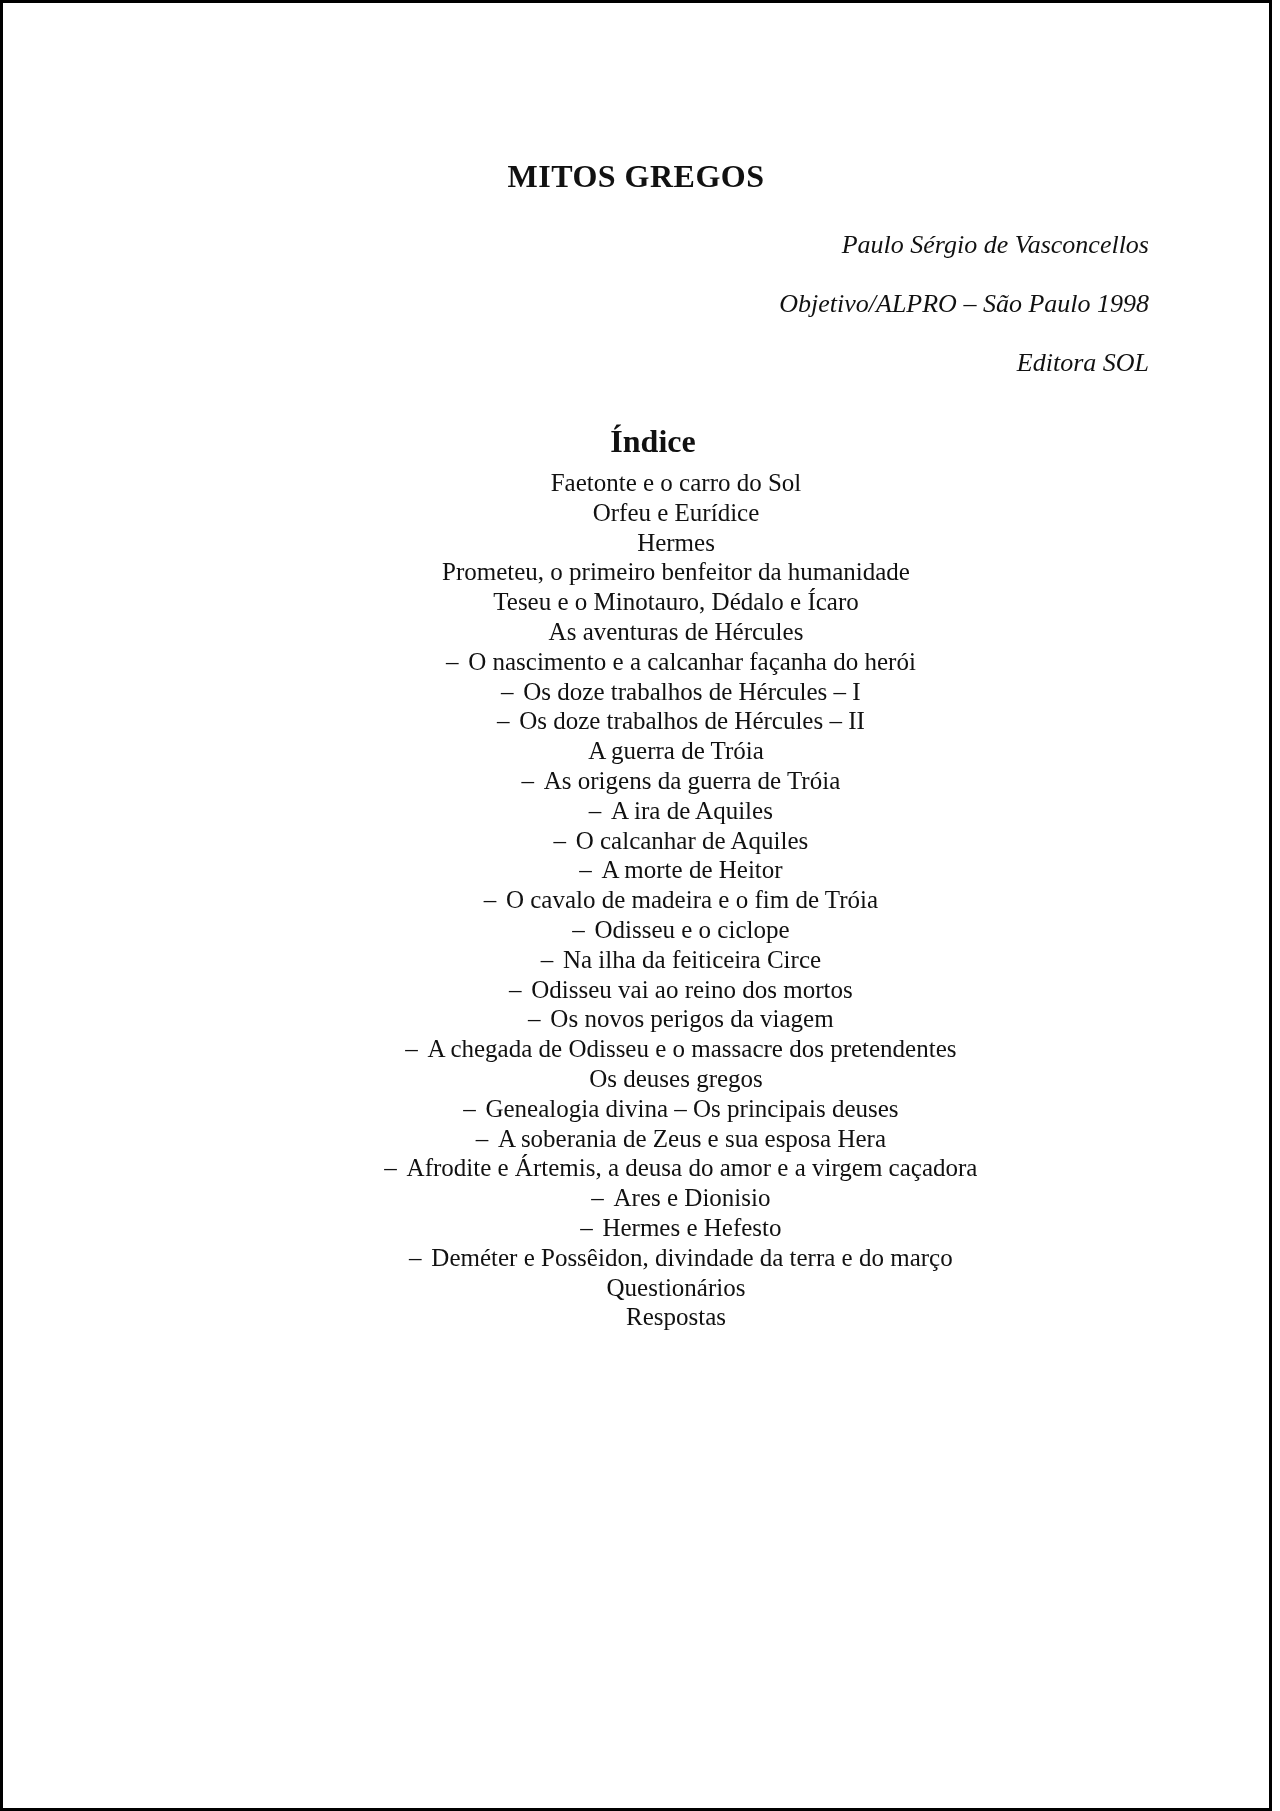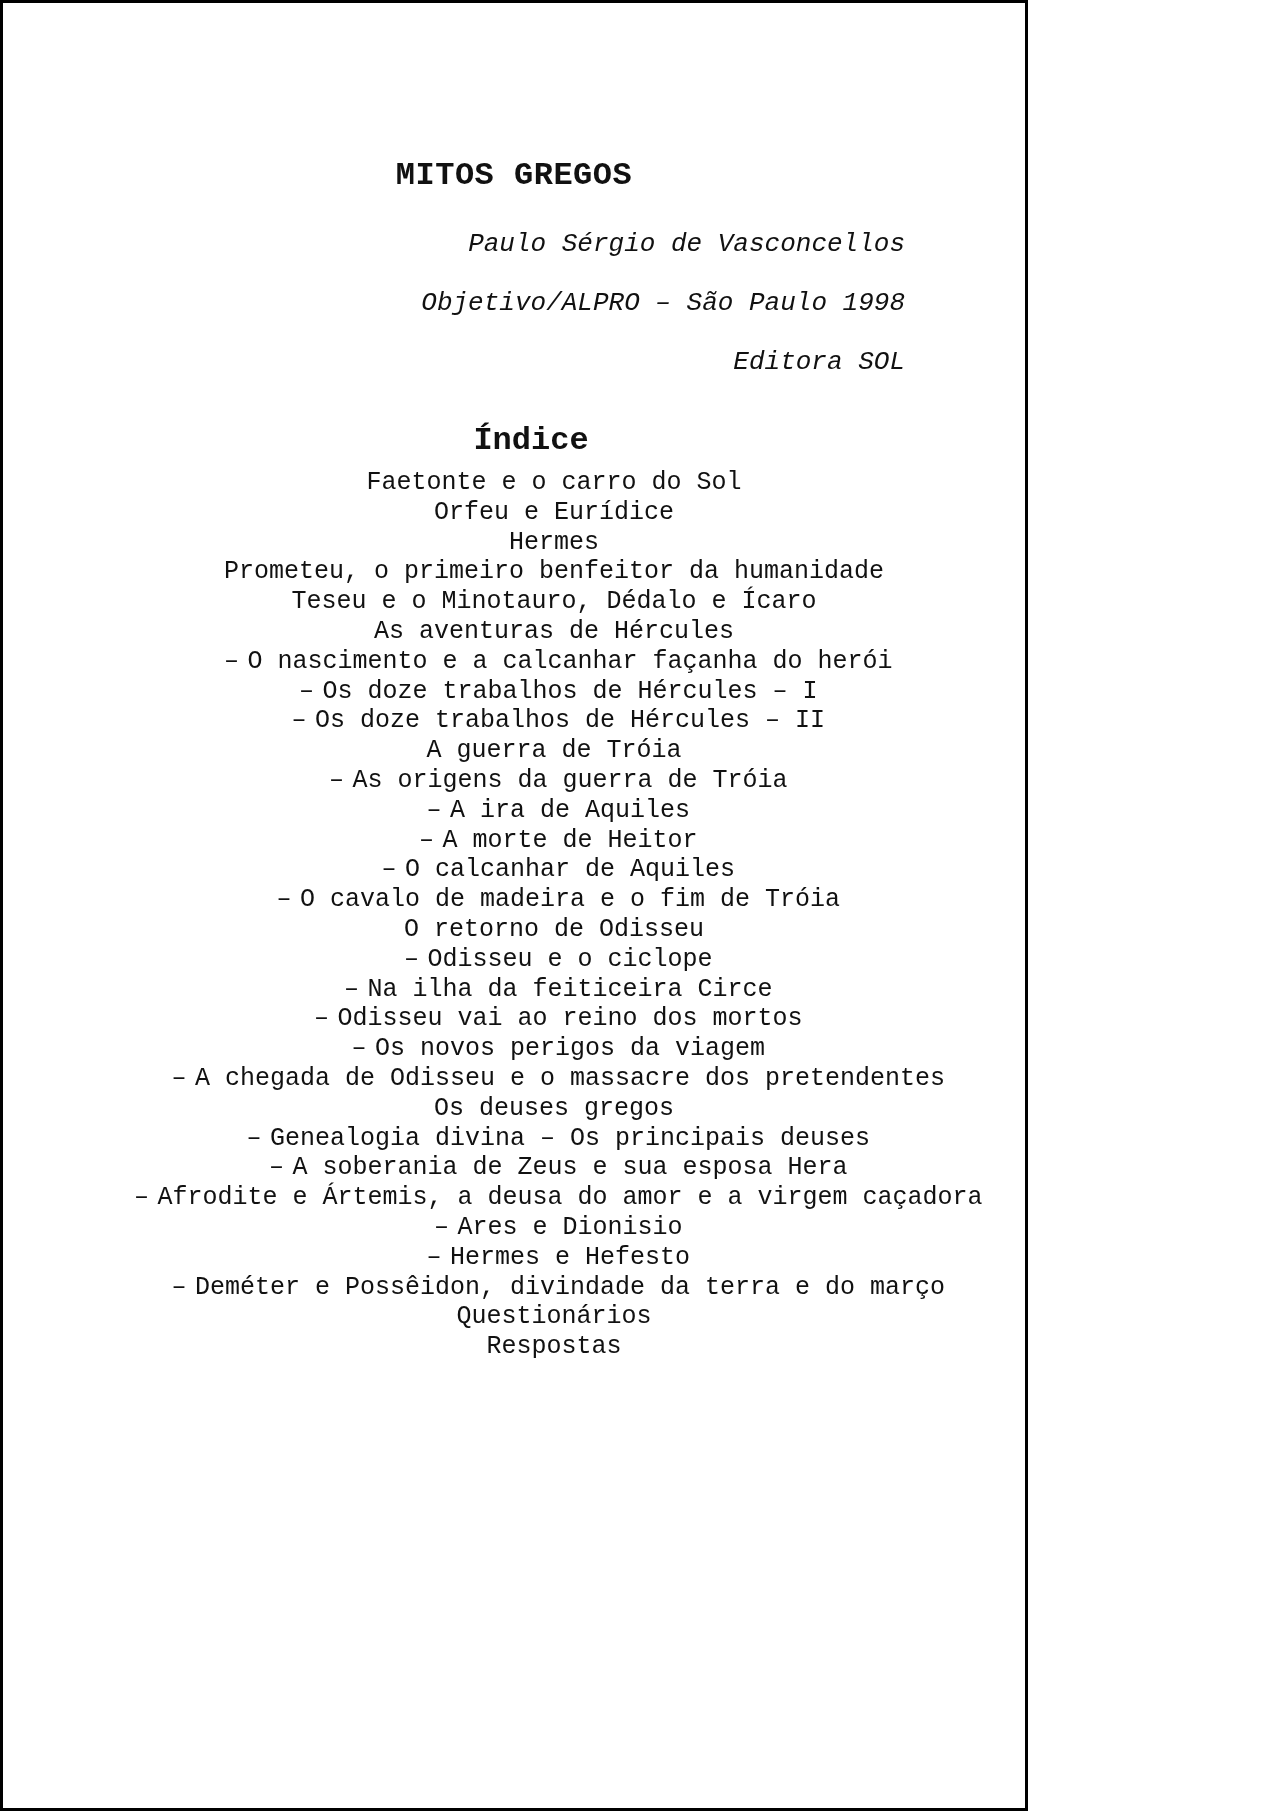--- a/index.html
+++ b/index.html
@@ -2,26 +2,26 @@
 <html><head>
 <meta charset="utf-8">
 <style>
   html, body {
     margin: 0;
     padding: 0;
     background: #ffffff;
   }
   .page {
     position: relative;
-    width: 1028px;
+    width: 1272px;
     height: 1811px;
     box-sizing: border-box;
     background: var(--paper, #ffffff);
     border: 3px solid var(--border, #000000);
-    font-family: Liberation Mono, monospace;
+    font-family: Liberation Serif, serif;
     color: var(--ink, #111111);
     overflow: hidden;
   }
   .doc-title {
     position: absolute;
     top: 153px;
     left: 0;
     width: 100%;
     margin: 0;
     text-align: center;
@@ -90,24 +90,23 @@
       <div class="index-item"><span>Hermes</span></div>
       <div class="index-item"><span>Prometeu, o primeiro benfeitor da humanidade</span></div>
       <div class="index-item"><span>Teseu e o Minotauro, Dédalo e Ícaro</span></div>
       <div class="index-item"><span>As aventuras de Hércules</span></div>
       <div class="index-item sub"><span class="marker">–</span><span>O nascimento e a calcanhar façanha do herói</span></div>
       <div class="index-item sub"><span class="marker">–</span><span>Os doze trabalhos de Hércules – I</span></div>
       <div class="index-item sub"><span class="marker">–</span><span>Os doze trabalhos de Hércules – II</span></div>
       <div class="index-item"><span>A guerra de Tróia</span></div>
       <div class="index-item sub"><span class="marker">–</span><span>As origens da guerra de Tróia</span></div>
       <div class="index-item sub"><span class="marker">–</span><span>A ira de Aquiles</span></div>
+      <div class="index-item sub"><span class="marker">–</span><span>O calcanhar de Aquiles</span></div>
       <div class="index-item sub"><span class="marker">–</span><span>A morte de Heitor</span></div>
-      <div class="index-item sub"><span class="marker">–</span><span>O calcanhar de Aquiles</span></div>
       <div class="index-item sub"><span class="marker">–</span><span>O cavalo de madeira e o fim de Tróia</span></div>
-      <div class="index-item"><span>O retorno de Odisseu</span></div>
       <div class="index-item sub"><span class="marker">–</span><span>Odisseu e o ciclope</span></div>
       <div class="index-item sub"><span class="marker">–</span><span>Na ilha da feiticeira Circe</span></div>
       <div class="index-item sub"><span class="marker">–</span><span>Odisseu vai ao reino dos mortos</span></div>
       <div class="index-item sub"><span class="marker">–</span><span>Os novos perigos da viagem</span></div>
       <div class="index-item sub"><span class="marker">–</span><span>A chegada de Odisseu e o massacre dos pretendentes</span></div>
       <div class="index-item"><span>Os deuses gregos</span></div>
       <div class="index-item sub"><span class="marker">–</span><span>Genealogia divina – Os principais deuses</span></div>
       <div class="index-item sub"><span class="marker">–</span><span>A soberania de Zeus e sua esposa Hera</span></div>
       <div class="index-item sub"><span class="marker">–</span><span>Afrodite e Ártemis, a deusa do amor e a virgem caçadora</span></div>
       <div class="index-item sub"><span class="marker">–</span><span>Ares e Dionisio</span></div>

